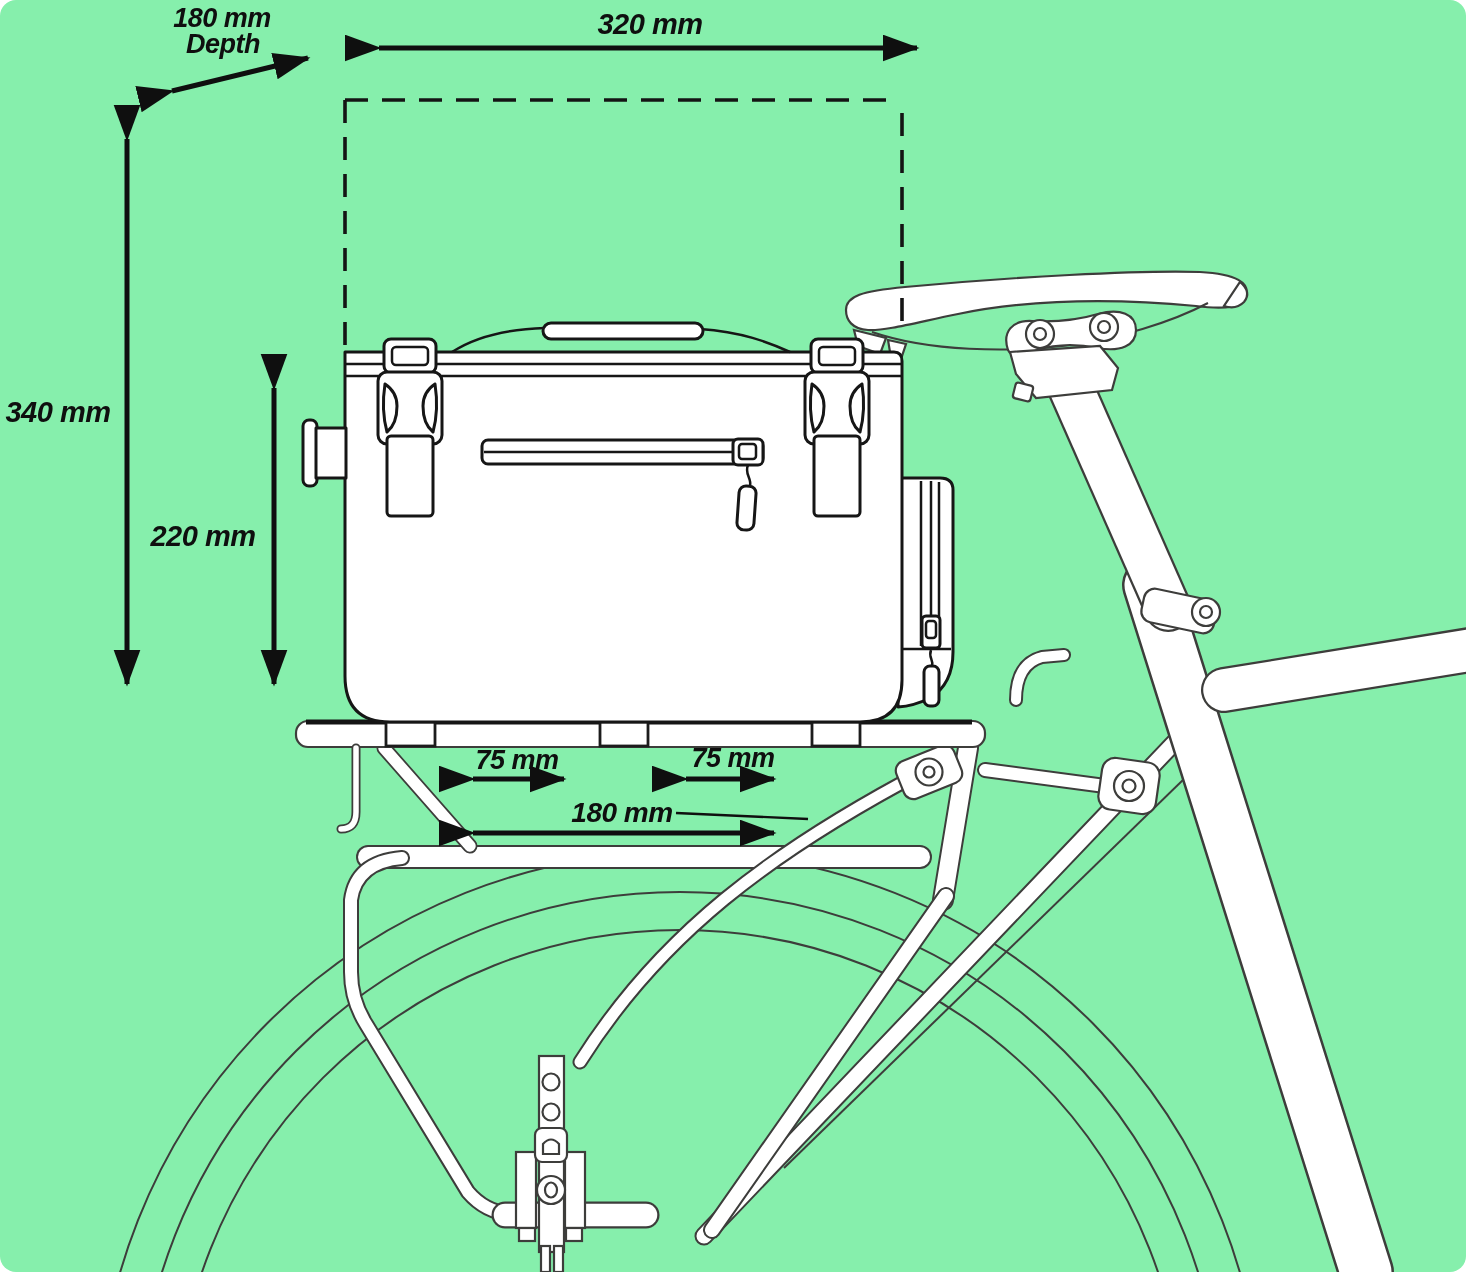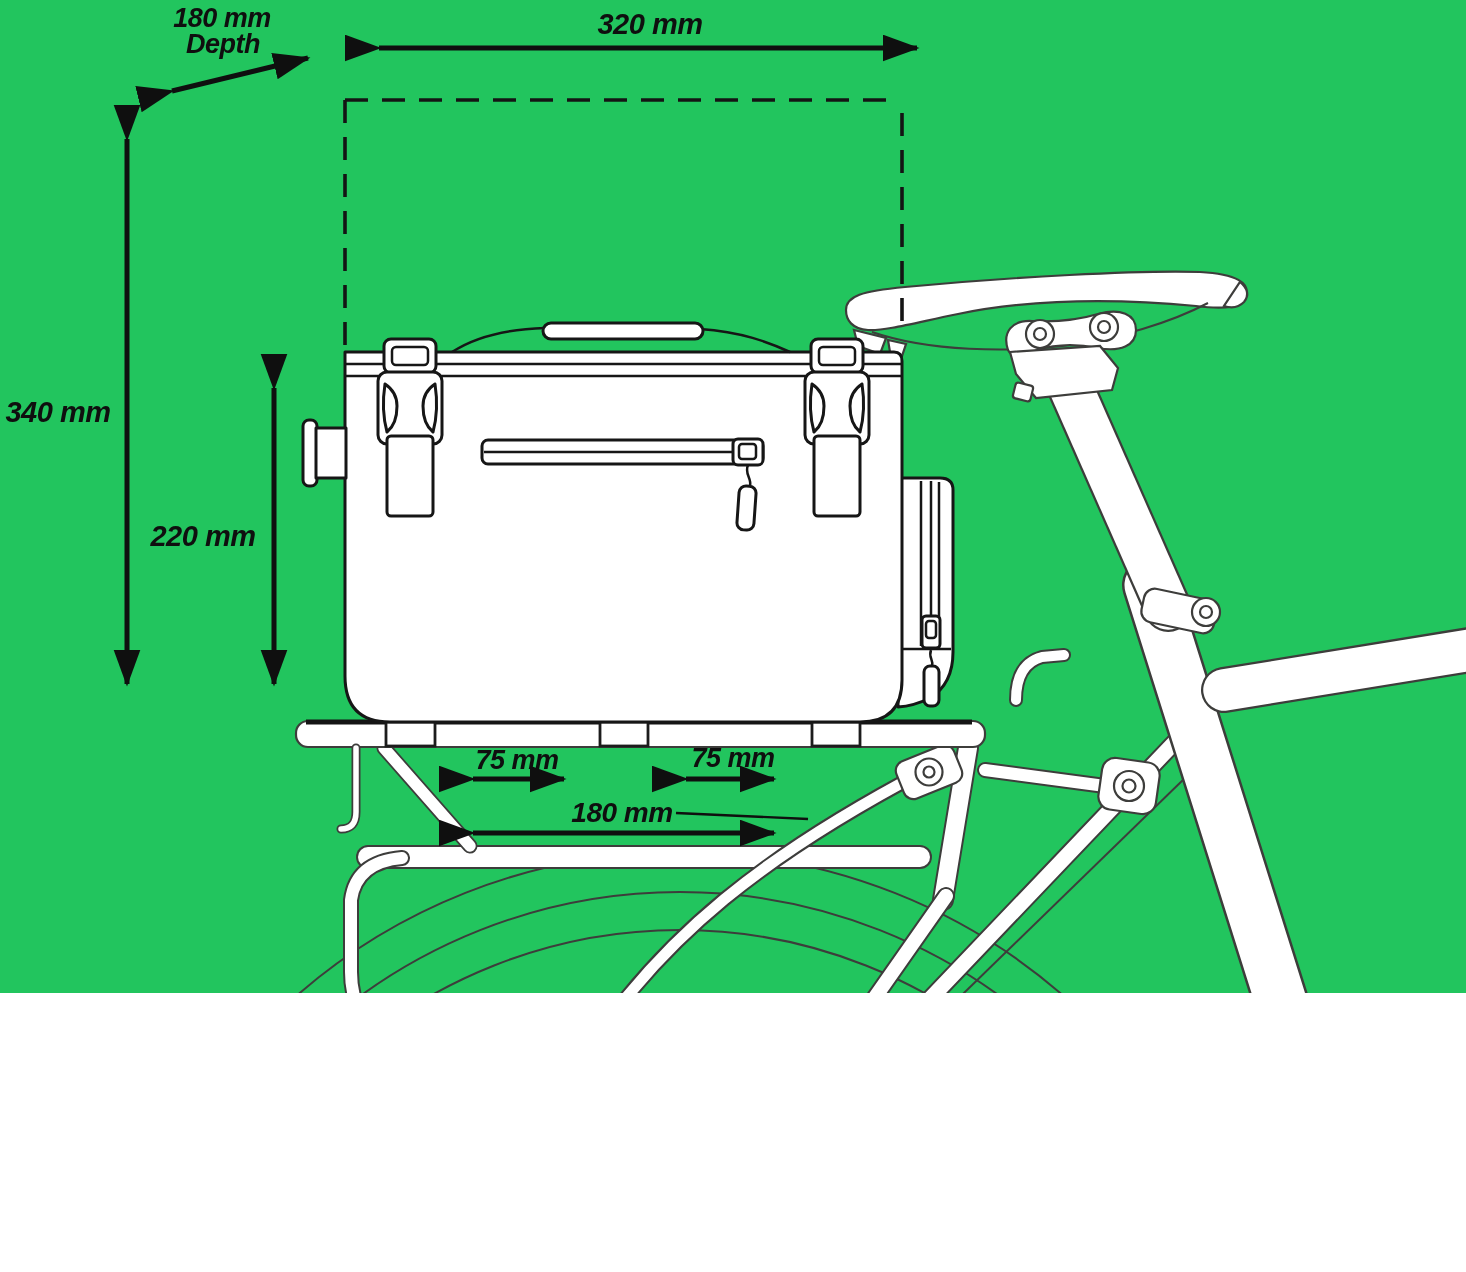--- a/index.html
+++ b/index.html
@@ -1,16 +1,16 @@
 <!DOCTYPE html>
 <html><head>
 <meta charset="utf-8">
 <style>
   html,body{margin:0;padding:0;background:#ffffff;}
-  .stage{width:1466px;height:993px;position:relative;background:#22c55e;overflow:hidden;}
+  .stage{width:1466px;height:1272px;position:relative;background:#86efac;overflow:hidden;border-radius:16px;}
   svg{display:block;}
   
   .t-o{fill:none;stroke:#3d3d3b;stroke-linecap:round;stroke-linejoin:round;}
   .t-i{fill:none;stroke:#ffffff;stroke-linecap:round;stroke-linejoin:round;}
   .bk{stroke:#3d3d3b;fill:#ffffff;stroke-width:2.2;}
   .bkl{stroke:#3d3d3b;fill:none;stroke-width:2;}
   .bag{stroke:#161616;fill:#ffffff;stroke-width:3;stroke-linejoin:round;}
   .bagl{stroke:#161616;fill:none;stroke-width:2.5;stroke-linejoin:round;}
   .dim{stroke:#0f0f0f;stroke-width:5;fill:none;}
   .dimthin{stroke:#0f0f0f;stroke-width:2.4;fill:none;}

